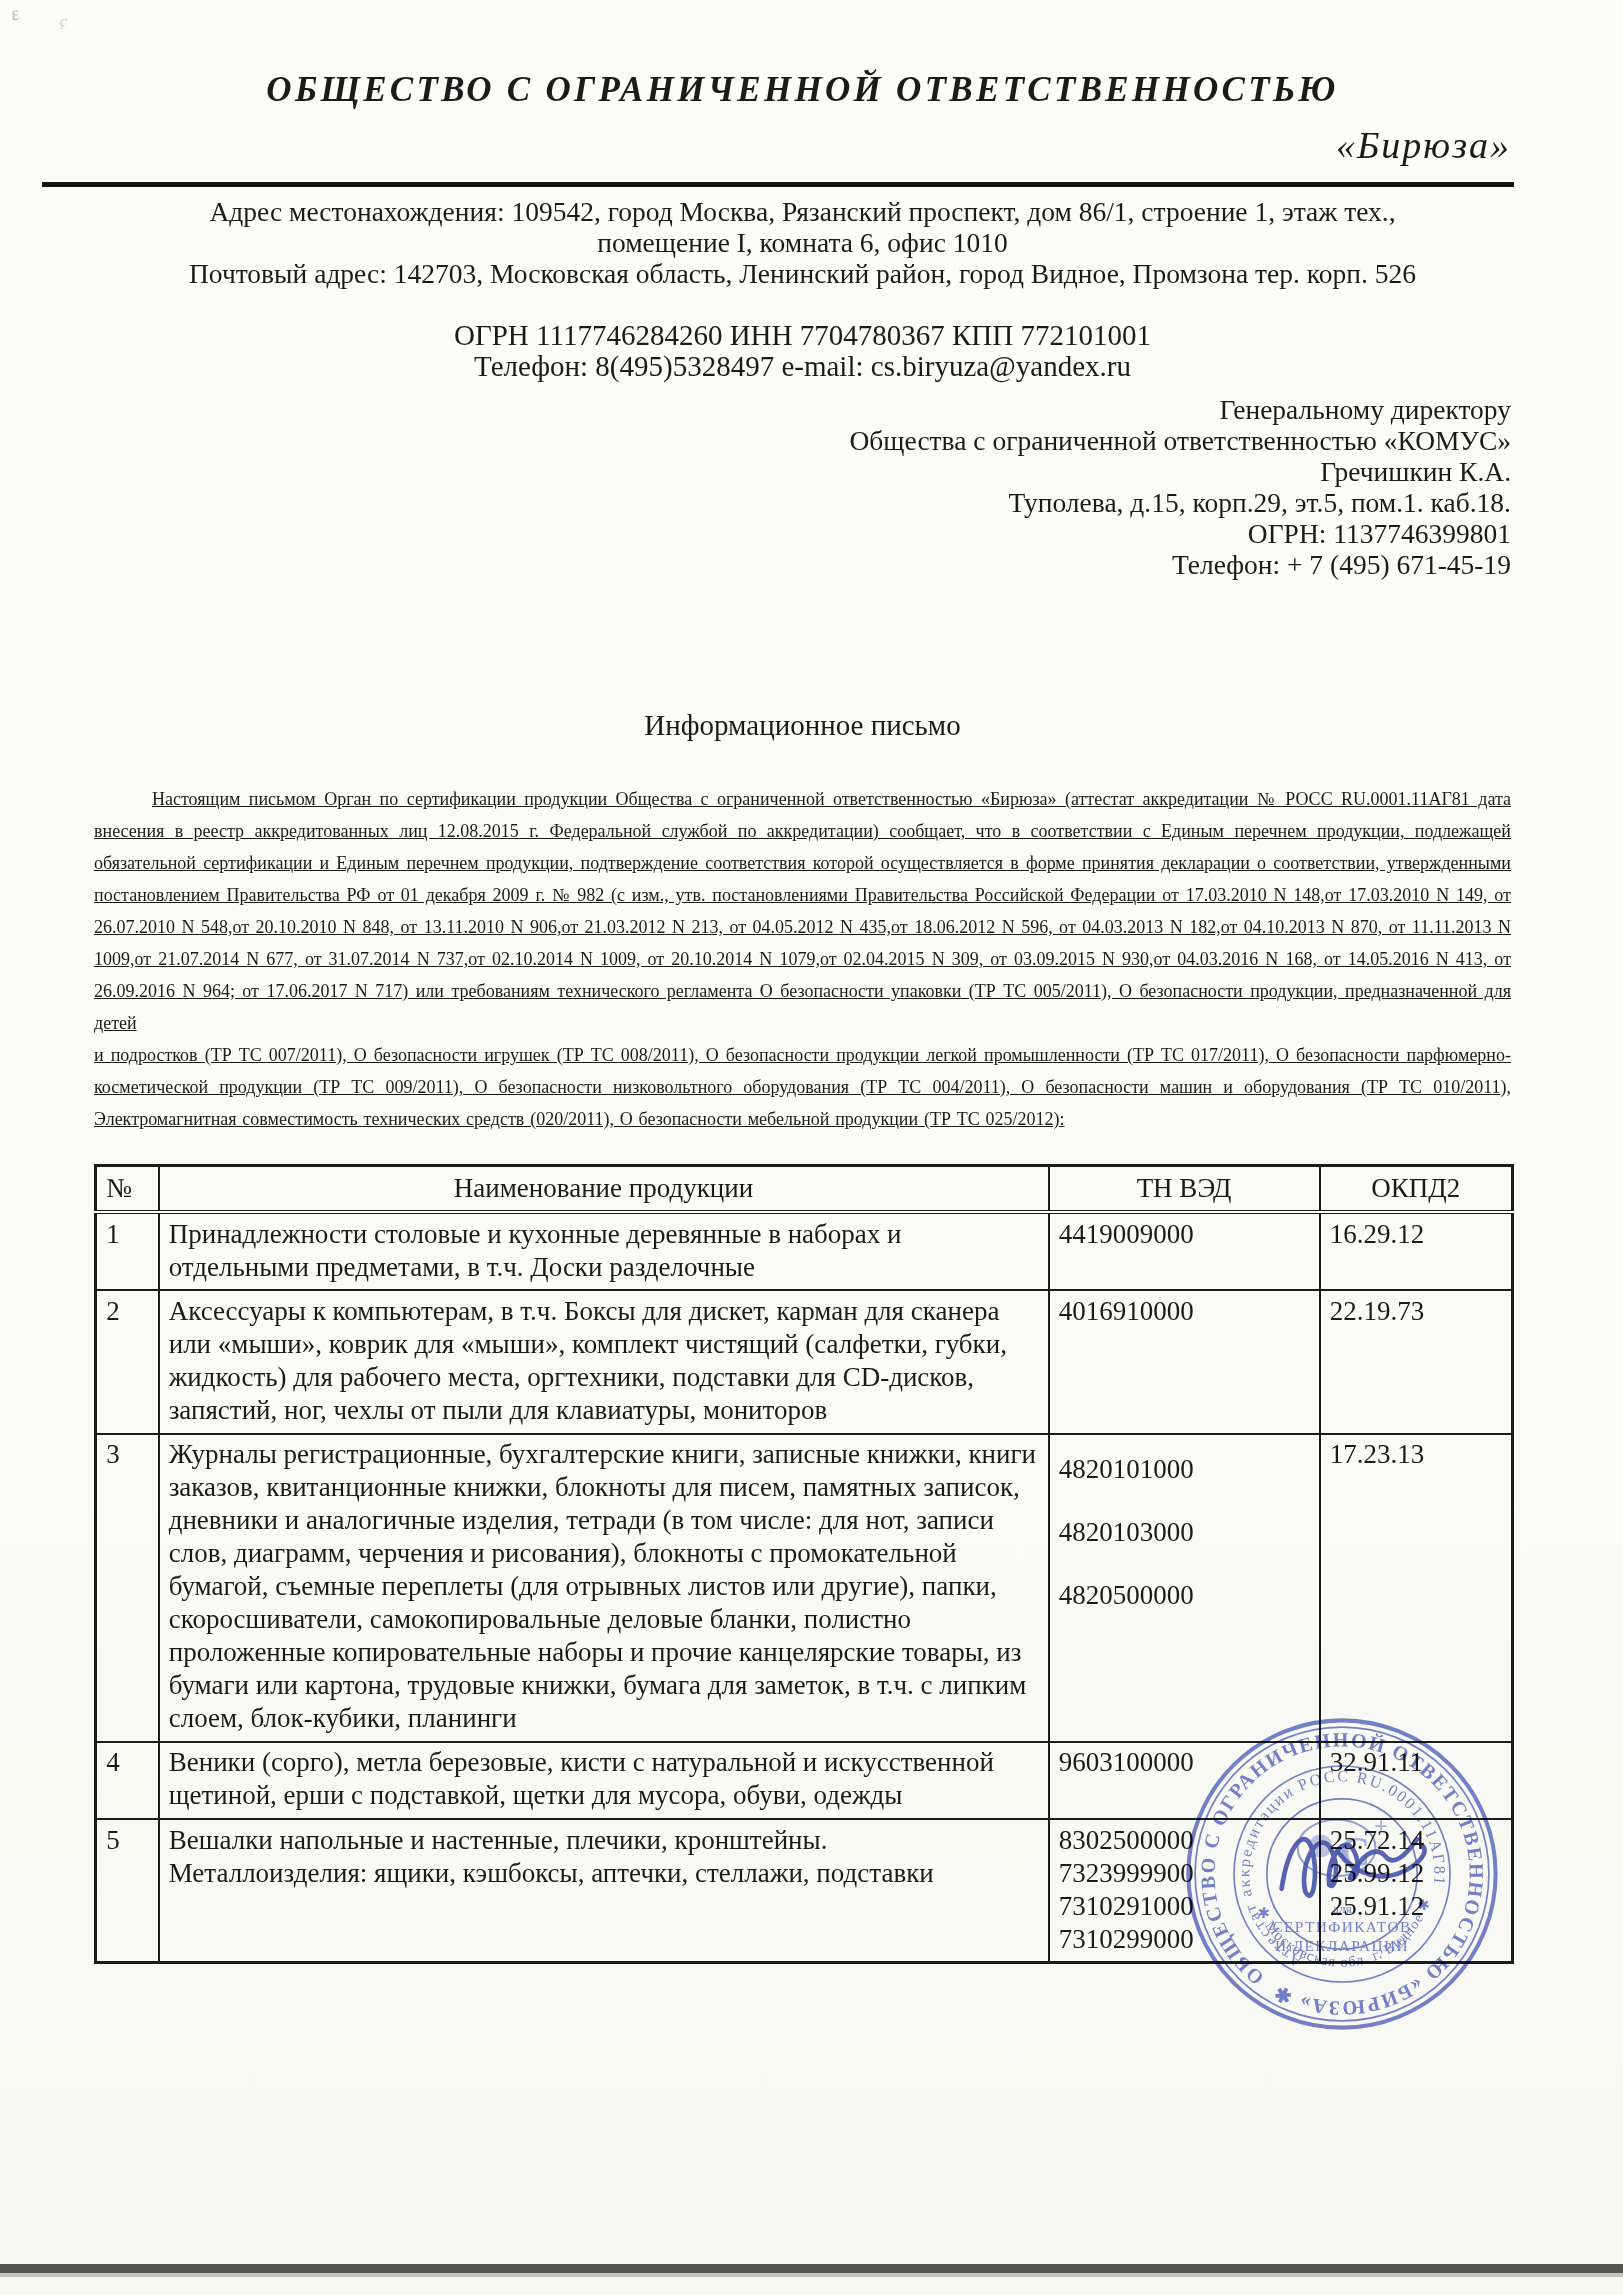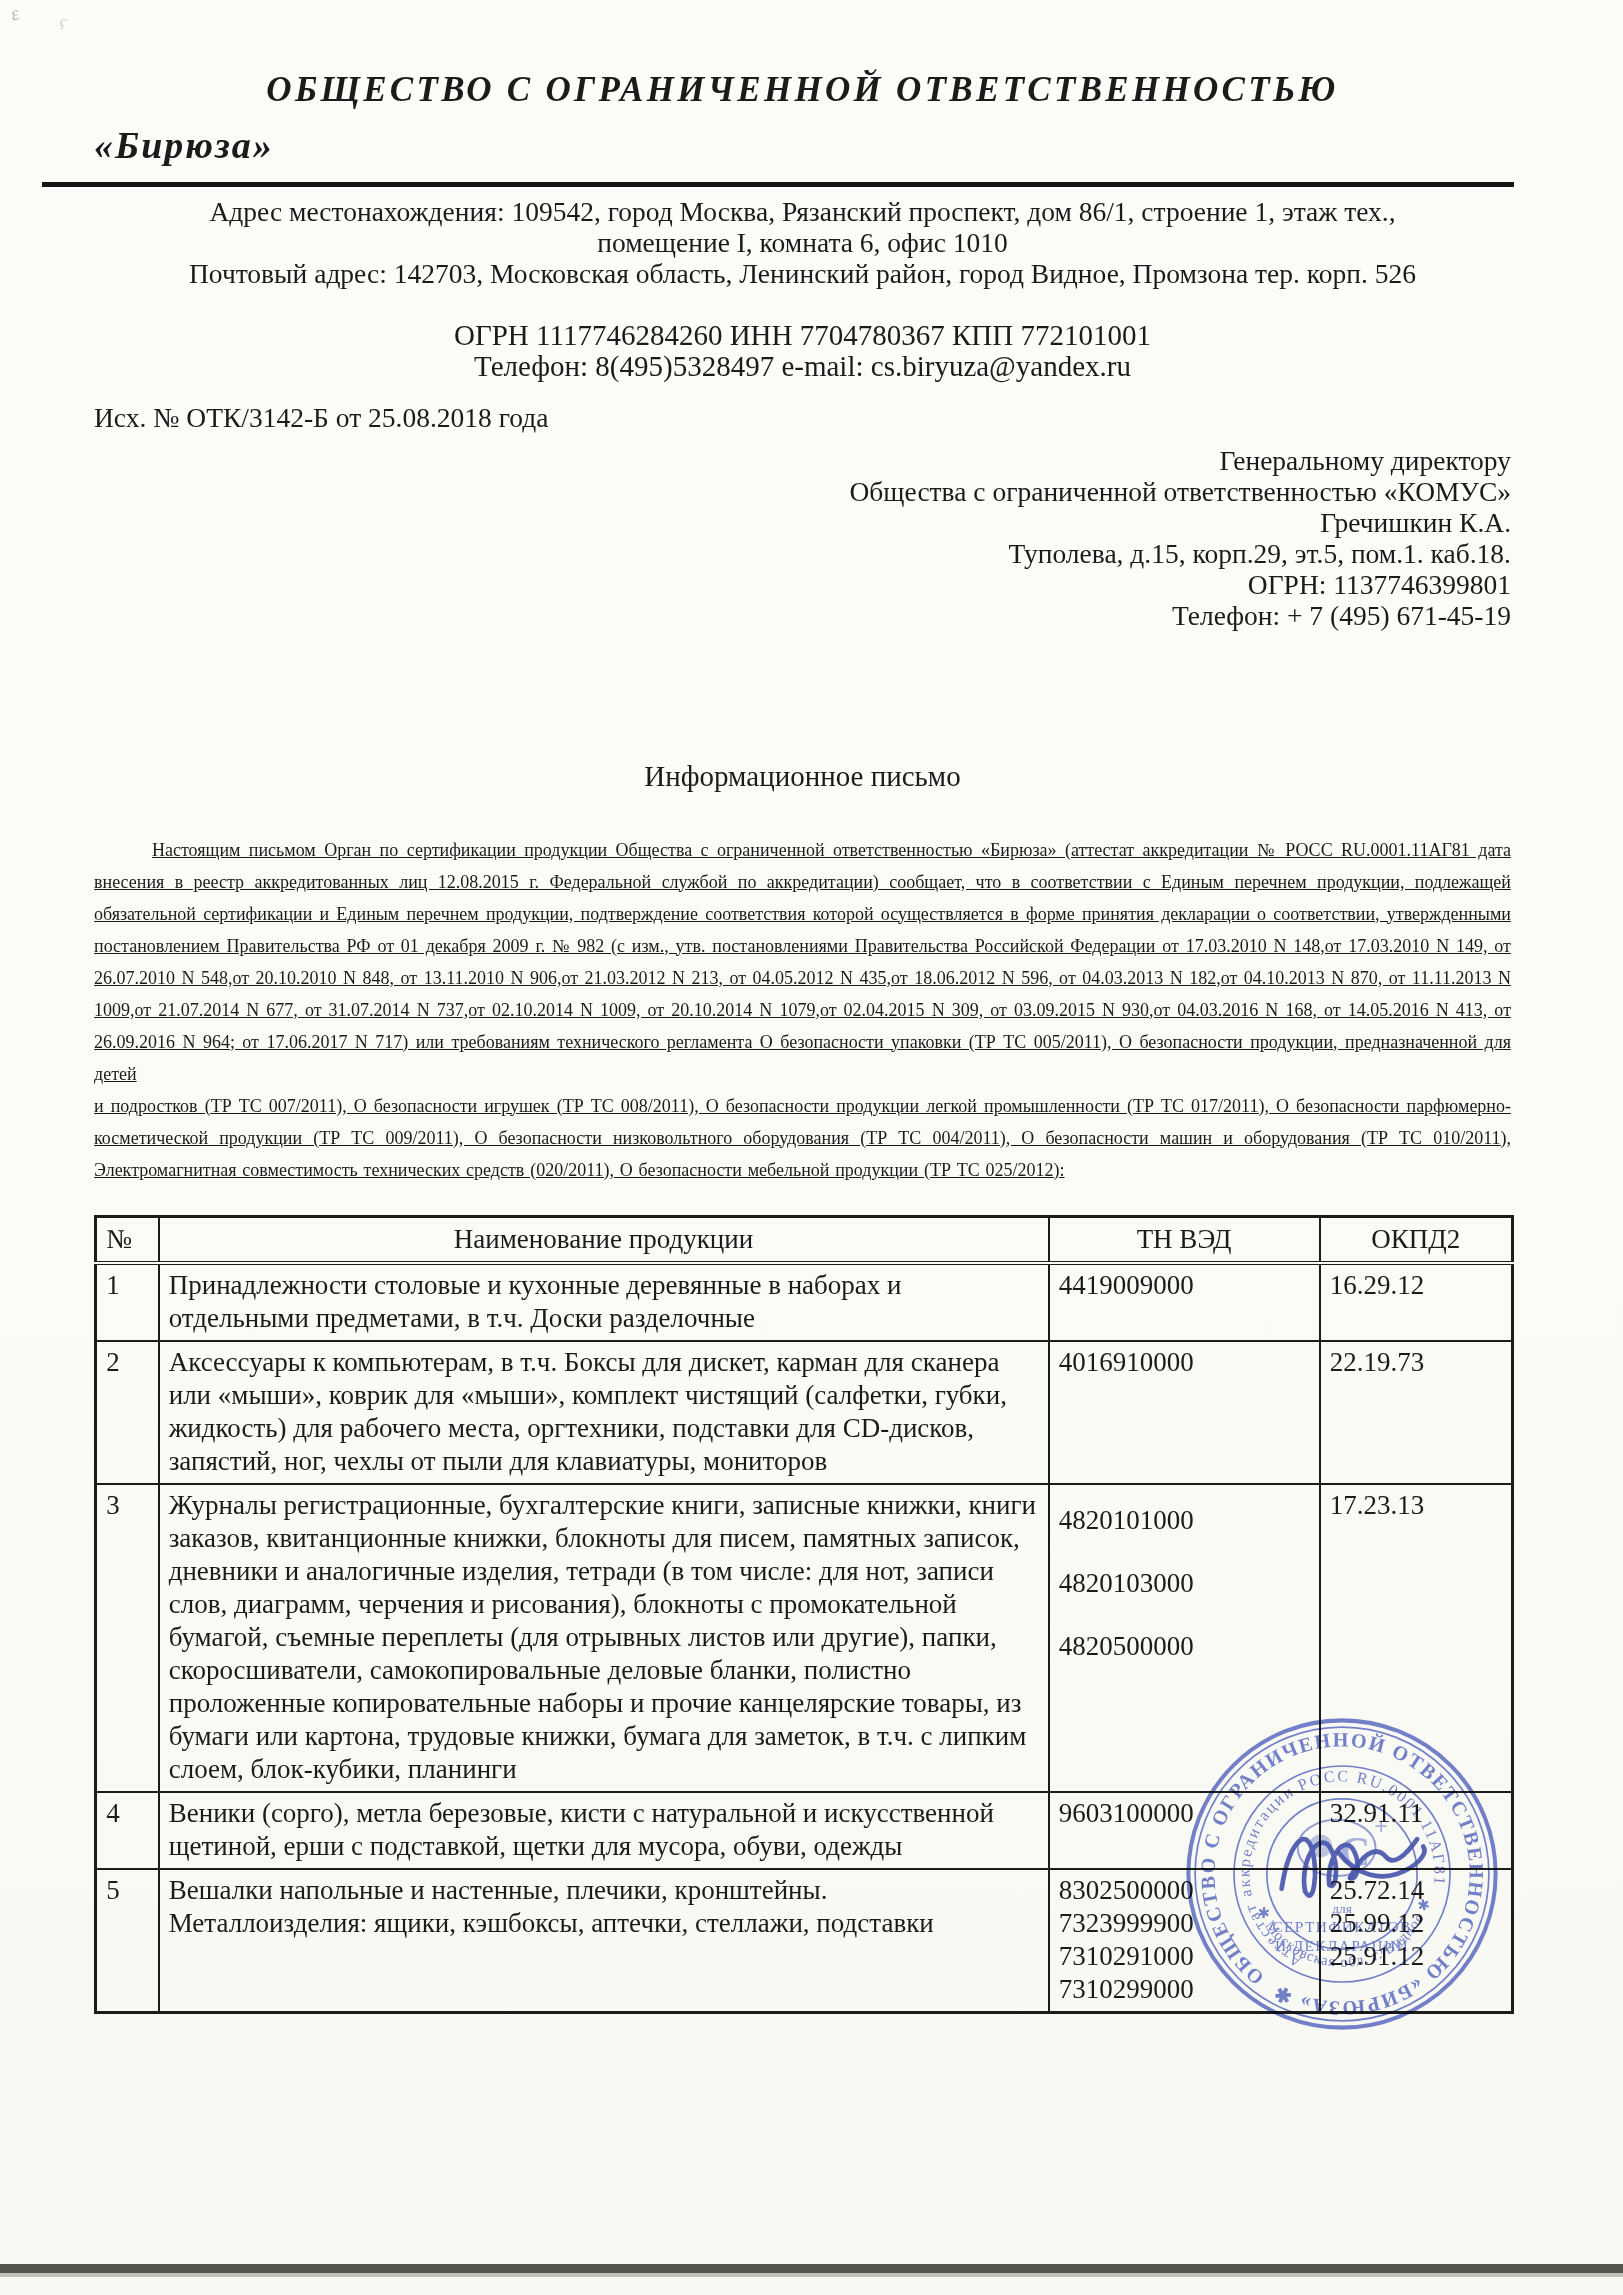--- a/index.html
+++ b/index.html
@@ -11,21 +11,21 @@
     font-family:"Liberation Serif","DejaVu Serif",serif;
     color:#1b1b1b;
     overflow:hidden;
   }
   .content{padding:68px 112px 18px 94px;}
   .org-line1{
     text-align:center;font-weight:bold;font-style:italic;
     font-size:35px;line-height:44px;letter-spacing:3.3px;white-space:nowrap;
   }
   .org-line2{
-    text-align:left;font-weight:bold;font-style:italic;
+    text-align:right;font-weight:normal;font-style:italic;
     font-size:38px;line-height:48px;margin-top:9.2px;letter-spacing:2px;
   }
   .letterhead-rule{
     height:4.6px;background:#141414;border:none;
     margin:13px 0 9.2px -52px;width:1472px;
   }
   .addr-line{text-align:center;font-size:27.5px;line-height:31px;}
   .reg-line{text-align:center;font-size:29px;line-height:31px;}
   .reg-line.first{margin-top:31px;}
   .ref-line{font-size:27.5px;line-height:31px;margin-top:19.6px;}
@@ -90,21 +90,20 @@
       <div class="org-line1">ОБЩЕСТВО С ОГРАНИЧЕННОЙ ОТВЕТСТВЕННОСТЬЮ</div>
       <div class="org-line2">«Бирюза»</div>
       <div class="letterhead-rule"></div>
       <div class="addr-line">Адрес местонахождения: 109542, город Москва, Рязанский проспект, дом 86/1, строение 1, этаж тех.,</div>
       <div class="addr-line">помещение I, комната 6, офис 1010</div>
       <div class="addr-line">Почтовый адрес: 142703, Московская область, Ленинский район, город Видное, Промзона тер. корп. 526</div>
       <div class="reg-line first">ОГРН 1117746284260 ИНН 7704780367 КПП 772101001</div>
       <div class="reg-line">Телефон: 8(495)5328497 e-mail: cs.biryuza@yandex.ru</div>
     </header>
 
-    <div class="ref-line">Исх. № ОТК/3142-Б от 25.08.2018 года</div>
 
     <div class="recipient">
       <div>Генеральному директору</div>
       <div>Общества с ограниченной ответственностью «КОМУС»</div>
       <div>Гречишкин К.А.</div>
       <div>Туполева, д.15, корп.29, эт.5, пом.1. каб.18.</div>
       <div>ОГРН: 1137746399801</div>
       <div>Телефон: + 7 (495) 671-45-19</div>
     </div>
 

